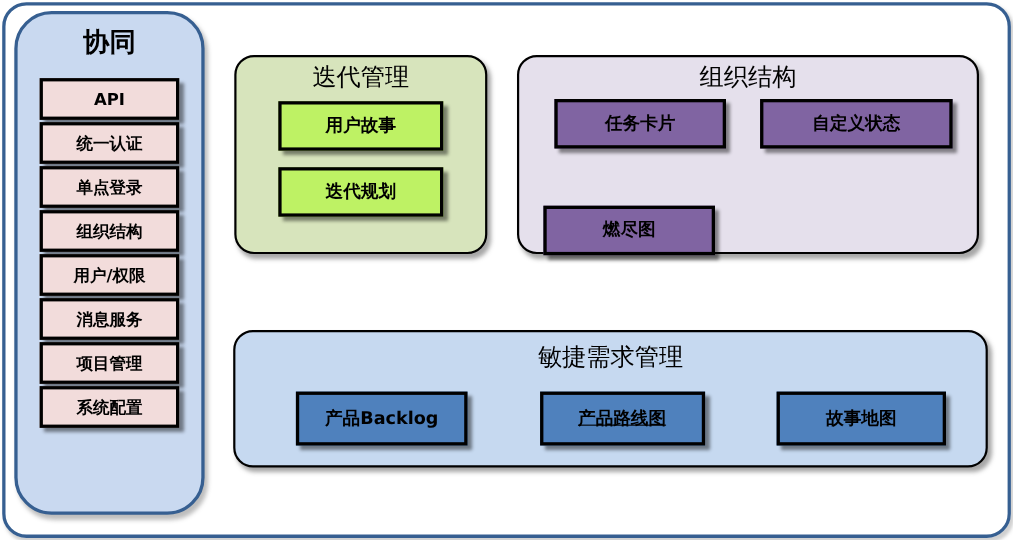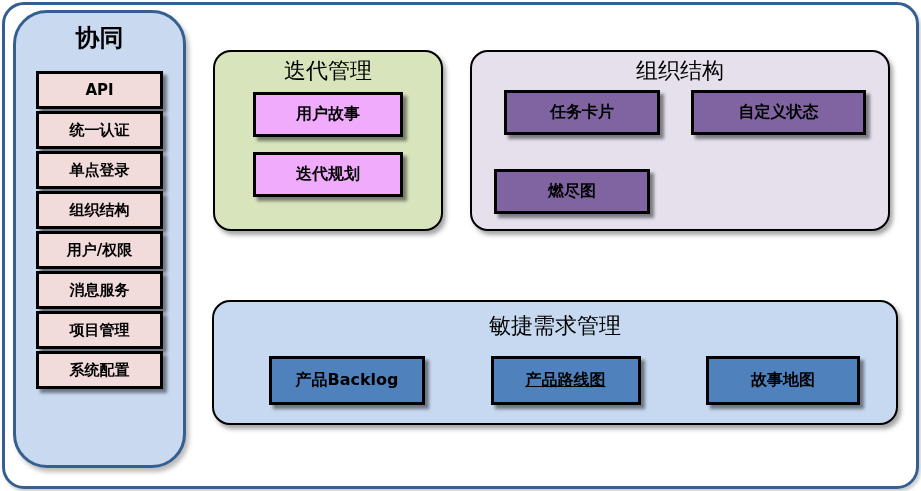--- a/index.html
+++ b/index.html
@@ -25,28 +25,28 @@
          box-shadow:3px 4px 4px rgba(80,80,80,.5);}
   .panel-title{text-align:center;font-size:22px;font-weight:normal;line-height:20px;}
 
   .item-box{box-sizing:border-box;border:3px solid #000;display:flex;align-items:center;justify-content:center;
             font-weight:bold;font-size:16px;box-shadow:4px 4px 3px rgba(0,0,0,.45);}
 
   
   .panel-iteration{left:213px;top:50px;width:230px;height:181px;background:#d7e4bc;}
   .panel-iteration .panel-title{margin-top:9px;}
   .panel-iteration .items{display:flex;flex-direction:column;align-items:center;gap:15px;margin-top:11px;}
-  .green-box{width:150px;height:45px;background:#f0abfc;}
+  .green-box{width:150px;height:45px;background:#bef264;}
 
   
   .panel-kanban{left:470px;top:50px;width:420px;height:181px;background:#e5e0ec;}
   .panel-kanban .panel-title{margin-top:9px;}
   .panel-kanban .row{display:flex;justify-content:space-between;padding:0 22px;}
   .panel-kanban .row1{margin-top:9px;padding-left:32px;}
-  .panel-kanban .row2{margin-top:34px;}
+  .panel-kanban .row2{margin-top:52px;}
   .purple-box{height:45px;background:#8064a2;}
   .purple-box.narrow{width:156px;}
   .purple-box.wide{width:175px;}
 
   
   .panel-req{left:212px;top:300px;width:686px;height:125px;background:#c6d9f0;}
   .panel-req .panel-title{margin-top:14px;}
   .panel-req .items{display:flex;justify-content:space-between;padding-left:55px;padding-right:36px;margin-top:20px;}
   .blue-box{background:#4f81bd;height:49px;}
   .blue-box.b1{width:156px;}

